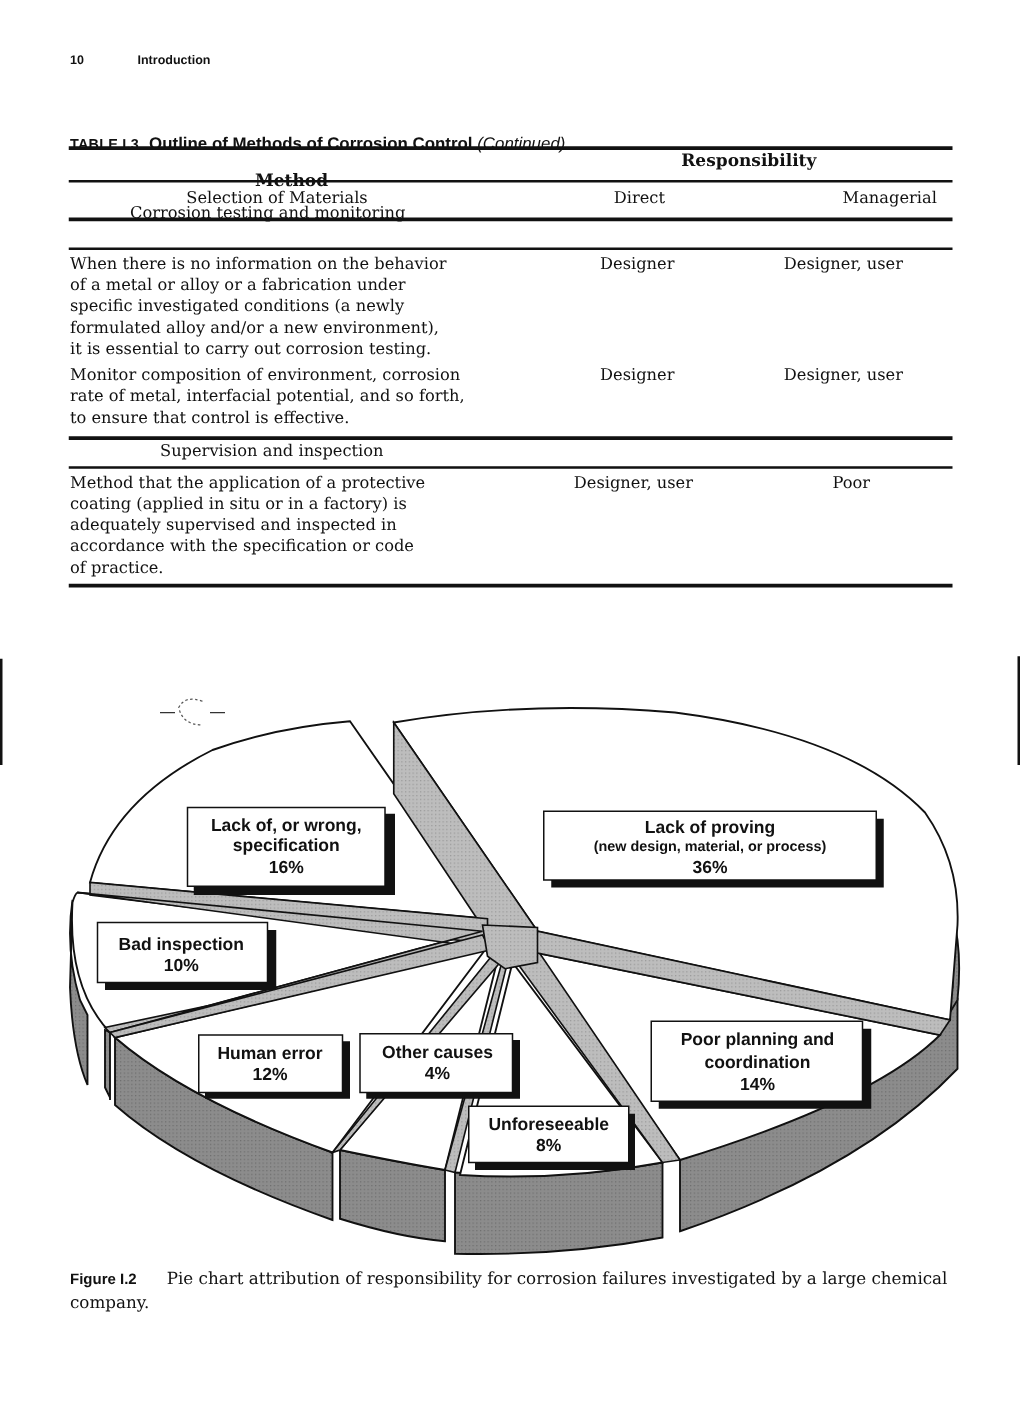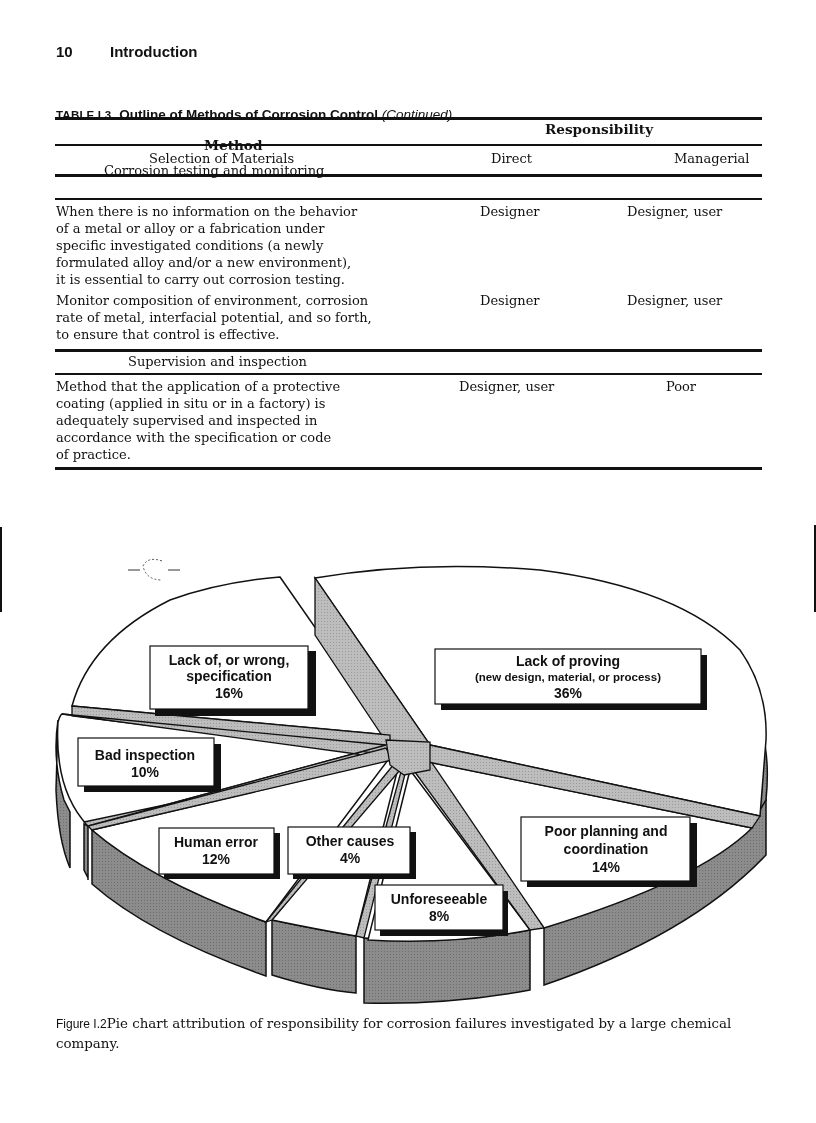--- a/index.html
+++ b/index.html
@@ -1,37 +1,37 @@
 <!DOCTYPE html>
 <html><head>
 <meta charset="utf-8">
 <style>
   html, body { margin: 0; padding: 0; background: #ffffff; }
   body { width: 816px; height: 1123px; position: relative; overflow: hidden; color: #111; }
   .sans { font-family: "Liberation Sans", sans-serif; }
   .serif { font-family: "DejaVu Serif", serif; }
 
-  .running-head { position: absolute; left: 56px; top: 43px; font-size: 15px; font-weight: bold; }
+  .running-head { position: absolute; left: 56px; top: 43px; font-size: 10px; font-weight: bold; }
   .running-head .pg { display: inline-block; width: 54px; }
 
   .table-caption { position: absolute; left: 56px; top: 107px; font-size: 13.5px; }
   .table-caption .lbl { font-weight: bold; font-size: 11.5px; letter-spacing: 0.2px; }
   .table-caption .ttl { font-weight: bold; margin-left: 8px; }
   .table-caption .cont { font-style: italic; }
 
   .rule { position: absolute; left: 55px; width: 707px; background: #111; }
   .rule.thick { height: 3px; }
   .rule.thin { height: 1.5px; }
 
   .cell { position: absolute; font-size: 13px; line-height: 17.6px; white-space: pre; }
   .hdr { font-weight: bold; font-size: 13.6px; }
 
   .chart { position: absolute; left: 0; top: 520px; width: 816px; height: 490px; }
   .figcap { position: absolute; left: 56px; top: 1014px; width: 710px; font-size: 13.4px; line-height: 19px; }
-  .figcap .lbl { font-family: "Liberation Sans", sans-serif; font-weight: normal; font-size: 12px; margin-right: 0; }
+  .figcap .lbl { font-family: "Liberation Sans", sans-serif; font-weight: bold; font-size: 12px; margin-right: 24px; }
 </style>
 </head>
 <body>
 
 <div class="running-head sans">
   <span class="pg">10</span><span>Introduction</span>
 </div>
 
 <div class="table-caption sans">
   <span class="lbl">TABLE I.3</span><span class="ttl">Outline of Methods of Corrosion Control</span>

